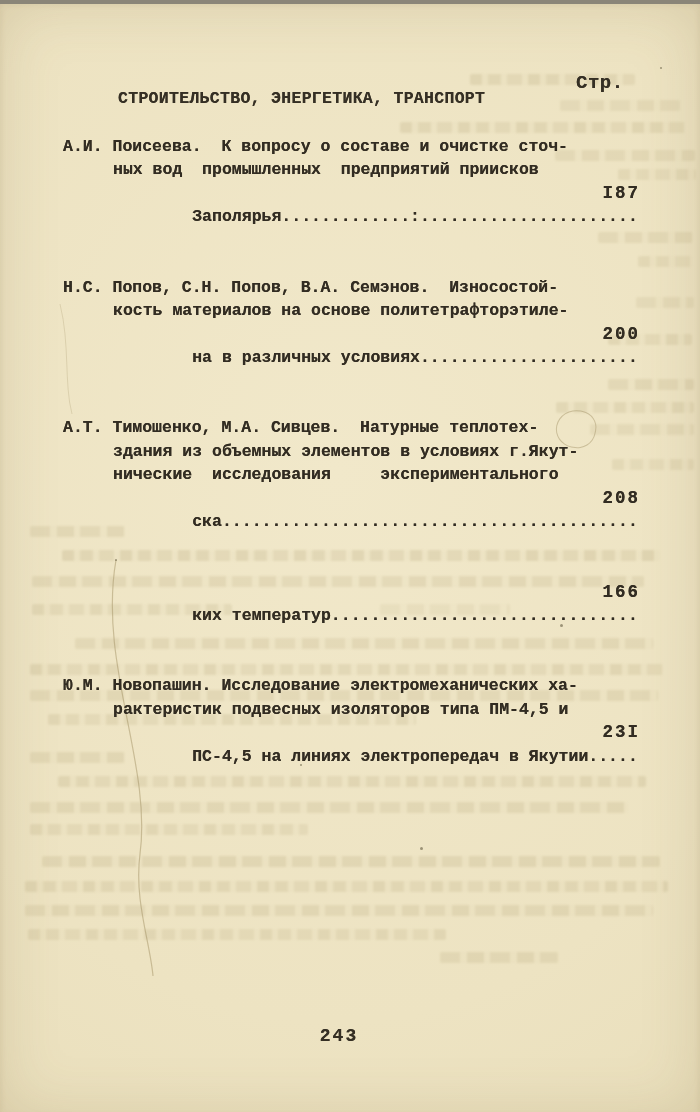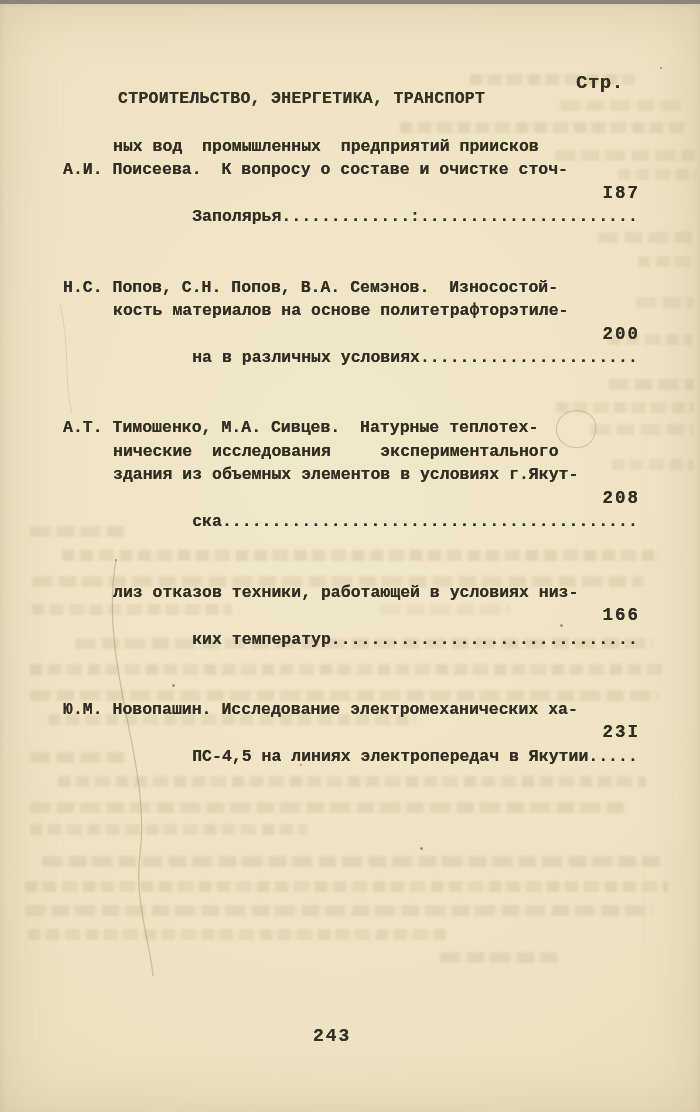--- a/index.html
+++ b/index.html
@@ -17,21 +17,21 @@
   
   .tw{
     position:absolute;
     font-weight:700;
     color:#352f24;
     text-shadow:0 0 0.5px rgba(53,47,36,0.85);
     white-space:pre;
   }
   #hdr-str{ top:68px; left:576px; font-size:19px; letter-spacing:0.5px;}
   #section-title{ top:85px; left:118px; font-size:16.5px; letter-spacing:0.3px;}
-  #footer-page{ top:1022px; left:313px; width:52px; text-align:left; font-size:18px; letter-spacing:2px;}
+  #footer-page{ top:1022px; left:313px; width:52px; text-align:center; font-size:18px; letter-spacing:2px;}
 
   #toc{
     position:absolute; top:131px; left:63px; width:577px;
     font-size:16.5px; line-height:23.45px;
   }
   .toc-line{ white-space:pre; overflow:hidden; font-weight:700;
     text-shadow:0 0 0.5px rgba(53,47,36,0.85); }
   .cont{ padding-left:50px; }
   .pageline{ position:relative; }
   .pagenum{
@@ -120,57 +120,57 @@
   <div class="speck" style="top:63px;left:660px;width:2px;height:2px"></div>
   <div class="speck" style="top:555px;left:115px;width:2px;height:2px"></div>
 
   <div id="hdr-str" class="tw">Стр.</div>
 
   <div id="section-title" class="tw">СТРОИТЕЛЬСТВО, ЭНЕРГЕТИКА, ТРАНСПОРТ</div>
 
   <div id="toc">
 
     <div>
+      <div class="toc-line">А.И. Поисеева.  К вопросу о составе и очистке сточ-</div>
       <div class="toc-line cont">ных вод  промышленных  предприятий приисков</div>
-      <div class="toc-line">А.И. Поисеева.  К вопросу о составе и очистке сточ-</div>
       <div class="toc-line cont pageline">
         <span>Заполярья.............:........................</span>
         <span class="pagenum">I87</span>
       </div>
     </div>
 
     <div>
       <div class="toc-line">Н.С. Попов, С.Н. Попов, В.А. Семэнов.  Износостой-</div>
       <div class="toc-line cont">кость материалов на основе политетрафторэтиле-</div>
       <div class="toc-line cont pageline">
         <span>на в различных условиях......................</span>
         <span class="pagenum">200</span>
       </div>
     </div>
 
     <div>
       <div class="toc-line">А.Т. Тимошенко, М.А. Сивцев.  Натурные теплотех-</div>
+      <div class="toc-line cont">здания из объемных элементов в условиях г.Якут-</div>
       <div class="toc-line cont">нические  исследования     экспериментального</div>
-      <div class="toc-line cont">здания из объемных элементов в условиях г.Якут-</div>
       <div class="toc-line cont pageline">
         <span>ска............................................</span>
         <span class="pagenum">208</span>
       </div>
     </div>
 
     <div>
-      <div class="toc-line cont">лиз отказов техники, работающей в условиях низ-</div>
       <div class="toc-line cont pageline">
         <span>ких температур...............................</span>
         <span class="pagenum">166</span>
       </div>
     </div>
 
     <div>
       <div class="toc-line">Ю.М. Новопашин. Исследование электромеханических ха-</div>
+      <div class="toc-line cont">рактеристик подвесных изоляторов типа ПМ-4,5 и</div>
       <div class="toc-line cont pageline">
         <span>ПС-4,5 на линиях электропередач в Якутии......</span>
         <span class="pagenum">23I</span>
       </div>
     </div>
 
   </div>
 
   <div id="footer-page" class="tw">243</div>
 

